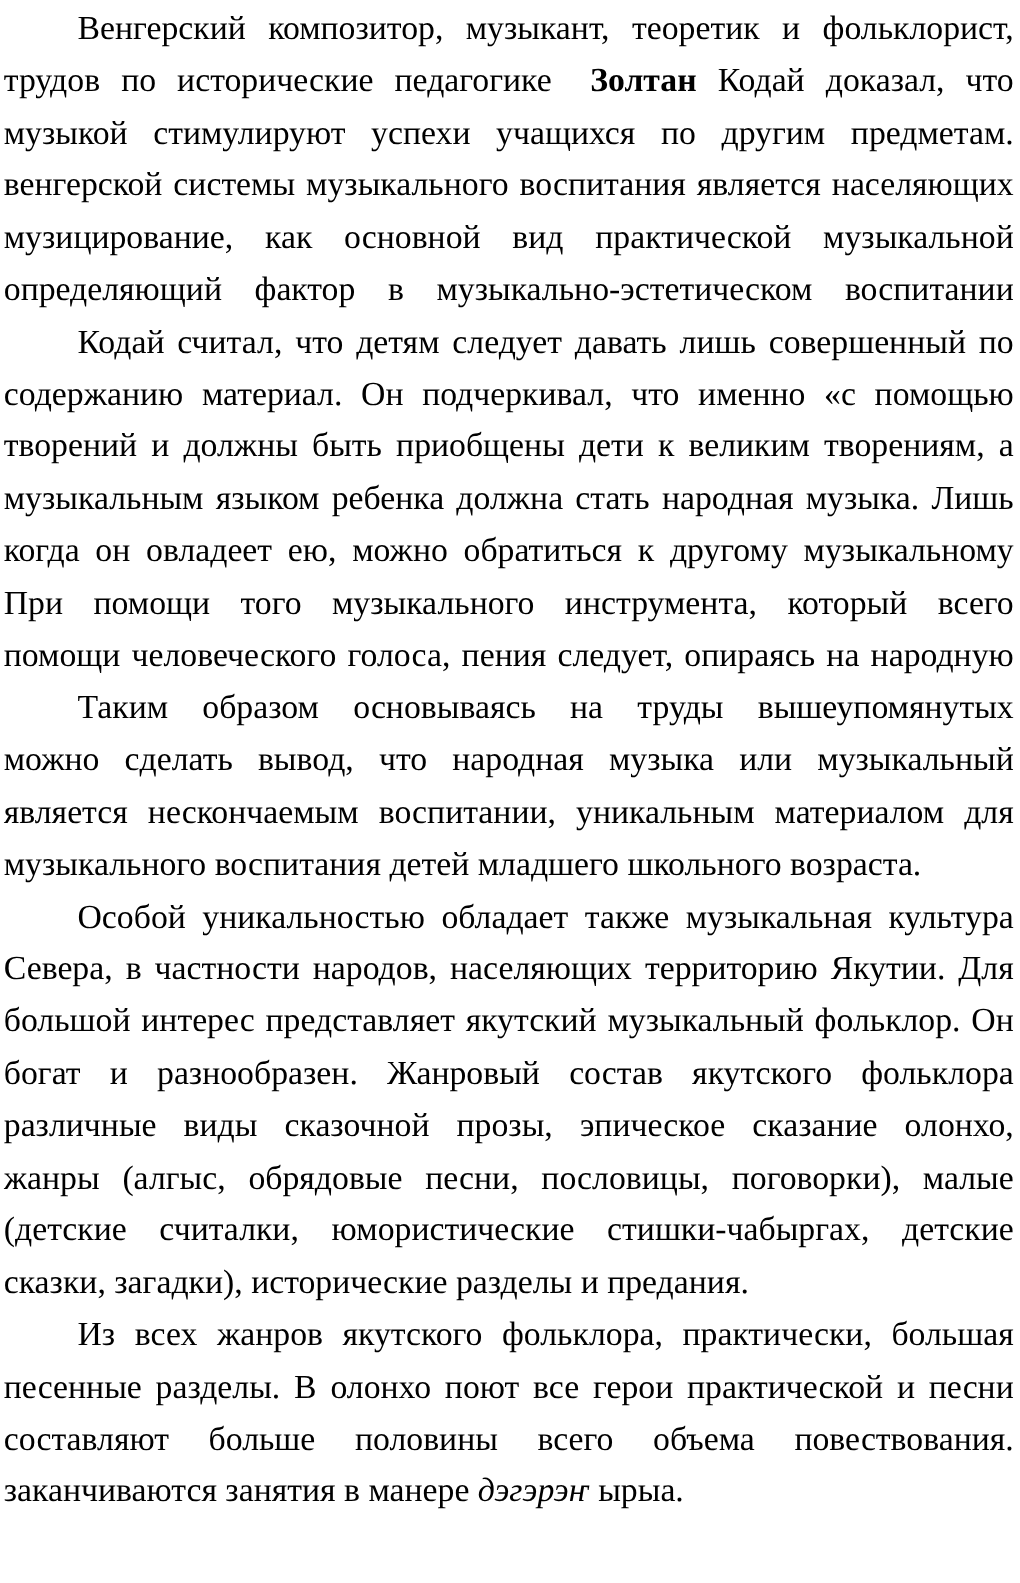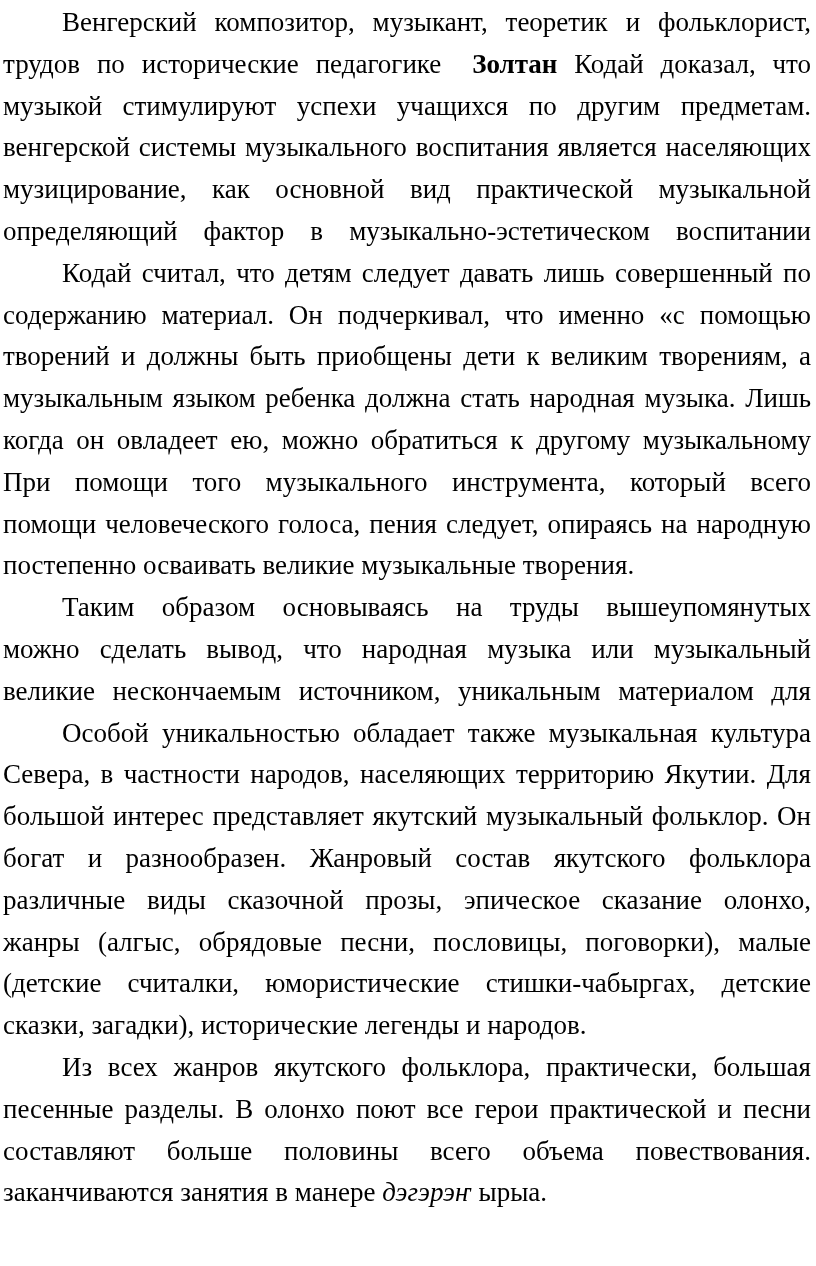--- a/index.html
+++ b/index.html
@@ -53,36 +53,36 @@
         <div class="line last"><span class="run">определяющий фактор в музыкально-эстетическом воспитании человека.</span></div>
       </div>
       <div class="paragraph">
         <div class="line first"><span class="run">Кодай считал, что детям следует давать лишь совершенный по форме и</span></div>
         <div class="line"><span class="run">содержанию материал. Он подчеркивал, что именно «с помощью великих</span></div>
         <div class="line"><span class="run">творений и должны быть приобщены дети к великим творениям, а родным</span></div>
         <div class="line"><span class="run">музыкальным языком ребенка должна стать народная музыка. Лишь тогда,</span></div>
         <div class="line"><span class="run">когда он овладеет ею, можно обратиться к другому музыкальному материалу...</span></div>
         <div class="line"><span class="run">При помощи того музыкального инструмента, который всего доступнее, – при</span></div>
         <div class="line"><span class="run">помощи человеческого голоса, пения следует, опираясь на народную музыку,</span></div>
-        <div class="line last"><span class="run">постепенно осваивать великие музыкальные творения.</span></div>
       </div>
       <div class="paragraph">
         <div class="line first"><span class="run">Таким образом основываясь на труды вышеупомянутых исследователей</span></div>
         <div class="line"><span class="run">можно сделать вывод, что народная музыка или музыкальный фольклор</span></div>
-        <div class="line"><span class="run">великие нескончаемым источником, уникальным материалом для</span></div>
+        <div class="line"><span class="run">является нескончаемым воспитании, уникальным материалом для</span></div>
+        <div class="line last"><span class="run">музыкального воспитания детей младшего школьного возраста.</span></div>
       </div>
       <div class="paragraph">
         <div class="line first"><span class="run">Особой уникальностью обладает также музыкальная культура народов</span></div>
         <div class="line"><span class="run">Севера, в частности народов, населяющих территорию Якутии. Для нас</span></div>
         <div class="line"><span class="run">большой интерес представляет якутский музыкальный фольклор. Он очень</span></div>
         <div class="line"><span class="run">богат и разнообразен. Жанровый состав якутского фольклора включает</span></div>
         <div class="line"><span class="run">различные виды сказочной прозы, эпическое сказание олонхо, обрядовые</span></div>
         <div class="line"><span class="run">жанры (алгыс, обрядовые песни, пословицы, поговорки), малые жанры</span></div>
         <div class="line"><span class="run">(детские считалки, юмористические стишки-чабыргах, детские песенки,</span></div>
-        <div class="line last"><span class="run">сказки, загадки), исторические легенды и народов.</span></div>
+        <div class="line last"><span class="run">сказки, загадки), исторические разделы и предания.</span></div>
       </div>
       <div class="paragraph">
         <div class="line first"><span class="run">Из всех жанров якутского фольклора, практически, большая часть имеет</span></div>
         <div class="line"><span class="run">песенные разделы. В олонхо поют все герои практической и песни</span></div>
         <div class="line"><span class="run">составляют больше половины всего объема повествования. Чабыр5ахи</span></div>
         <div class="line last"><span class="run">заканчиваются занятия в манере </span><span class="run italic">дэгэрэҥ</span><span class="run"> ырыа.</span></div>
       </div>
     </div>
 </div>
 

